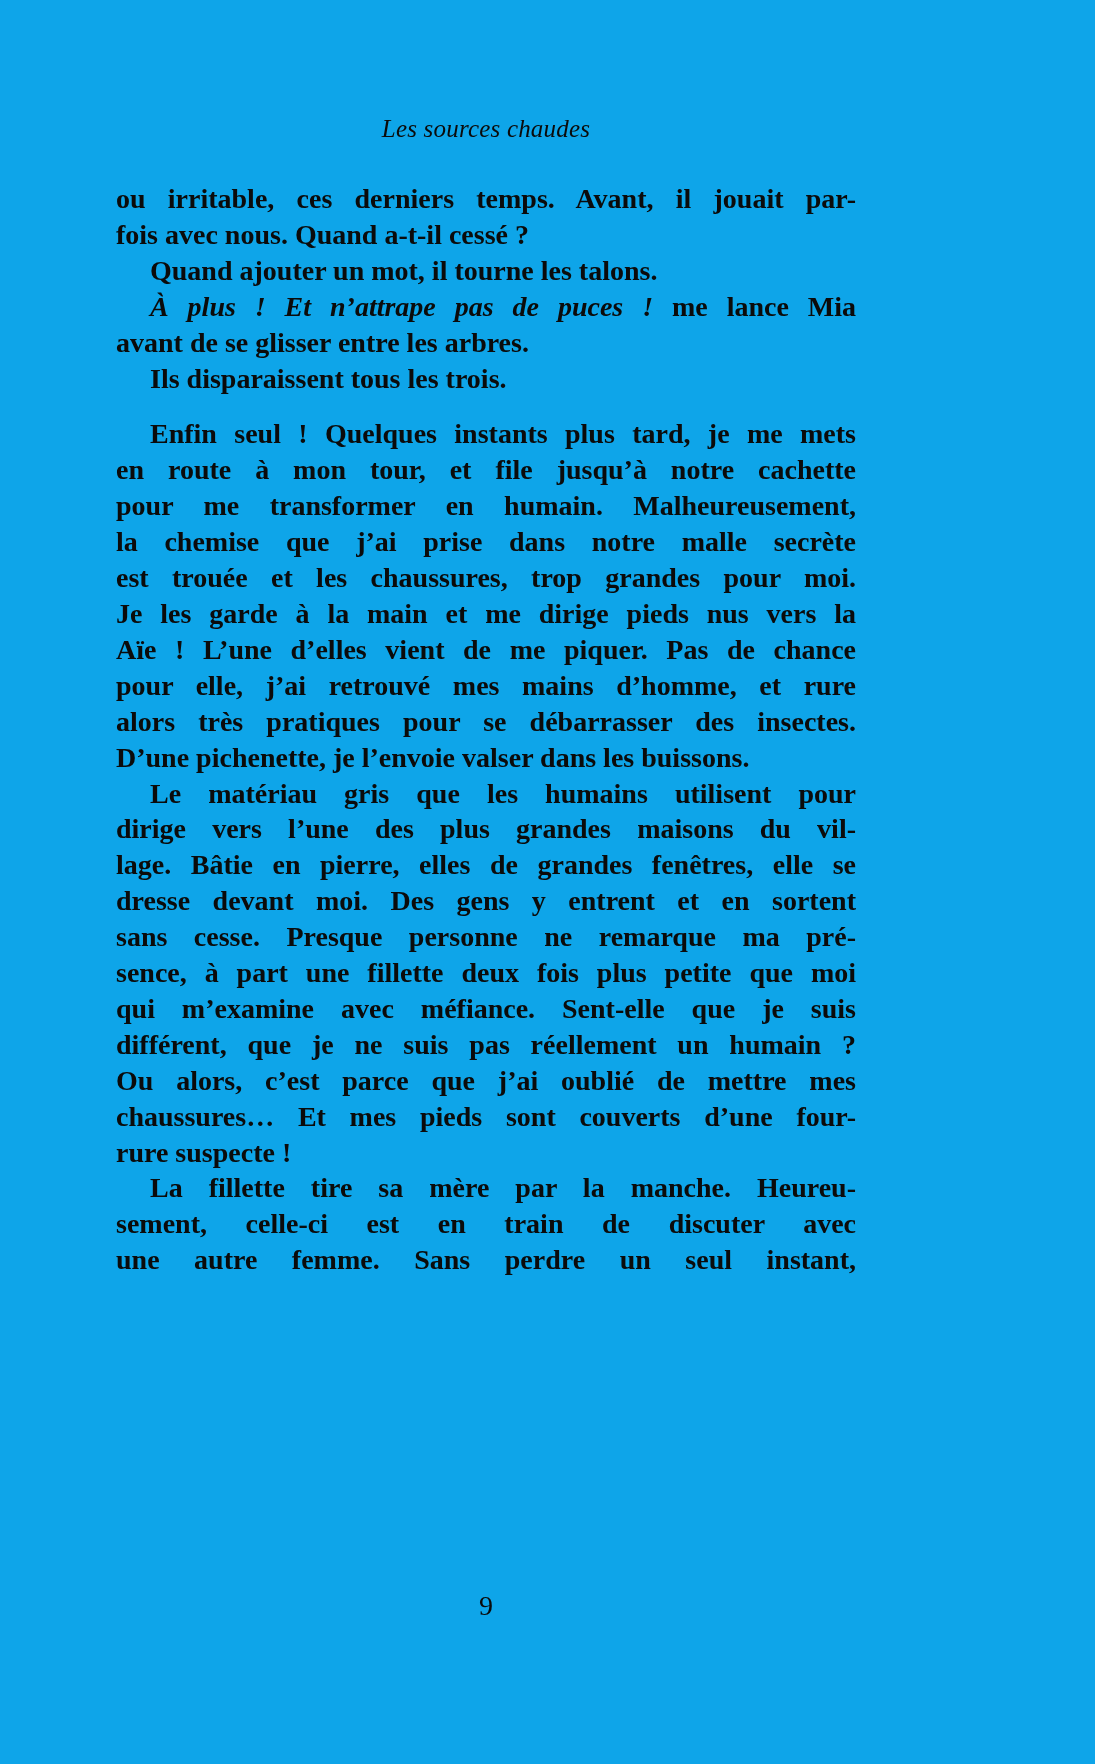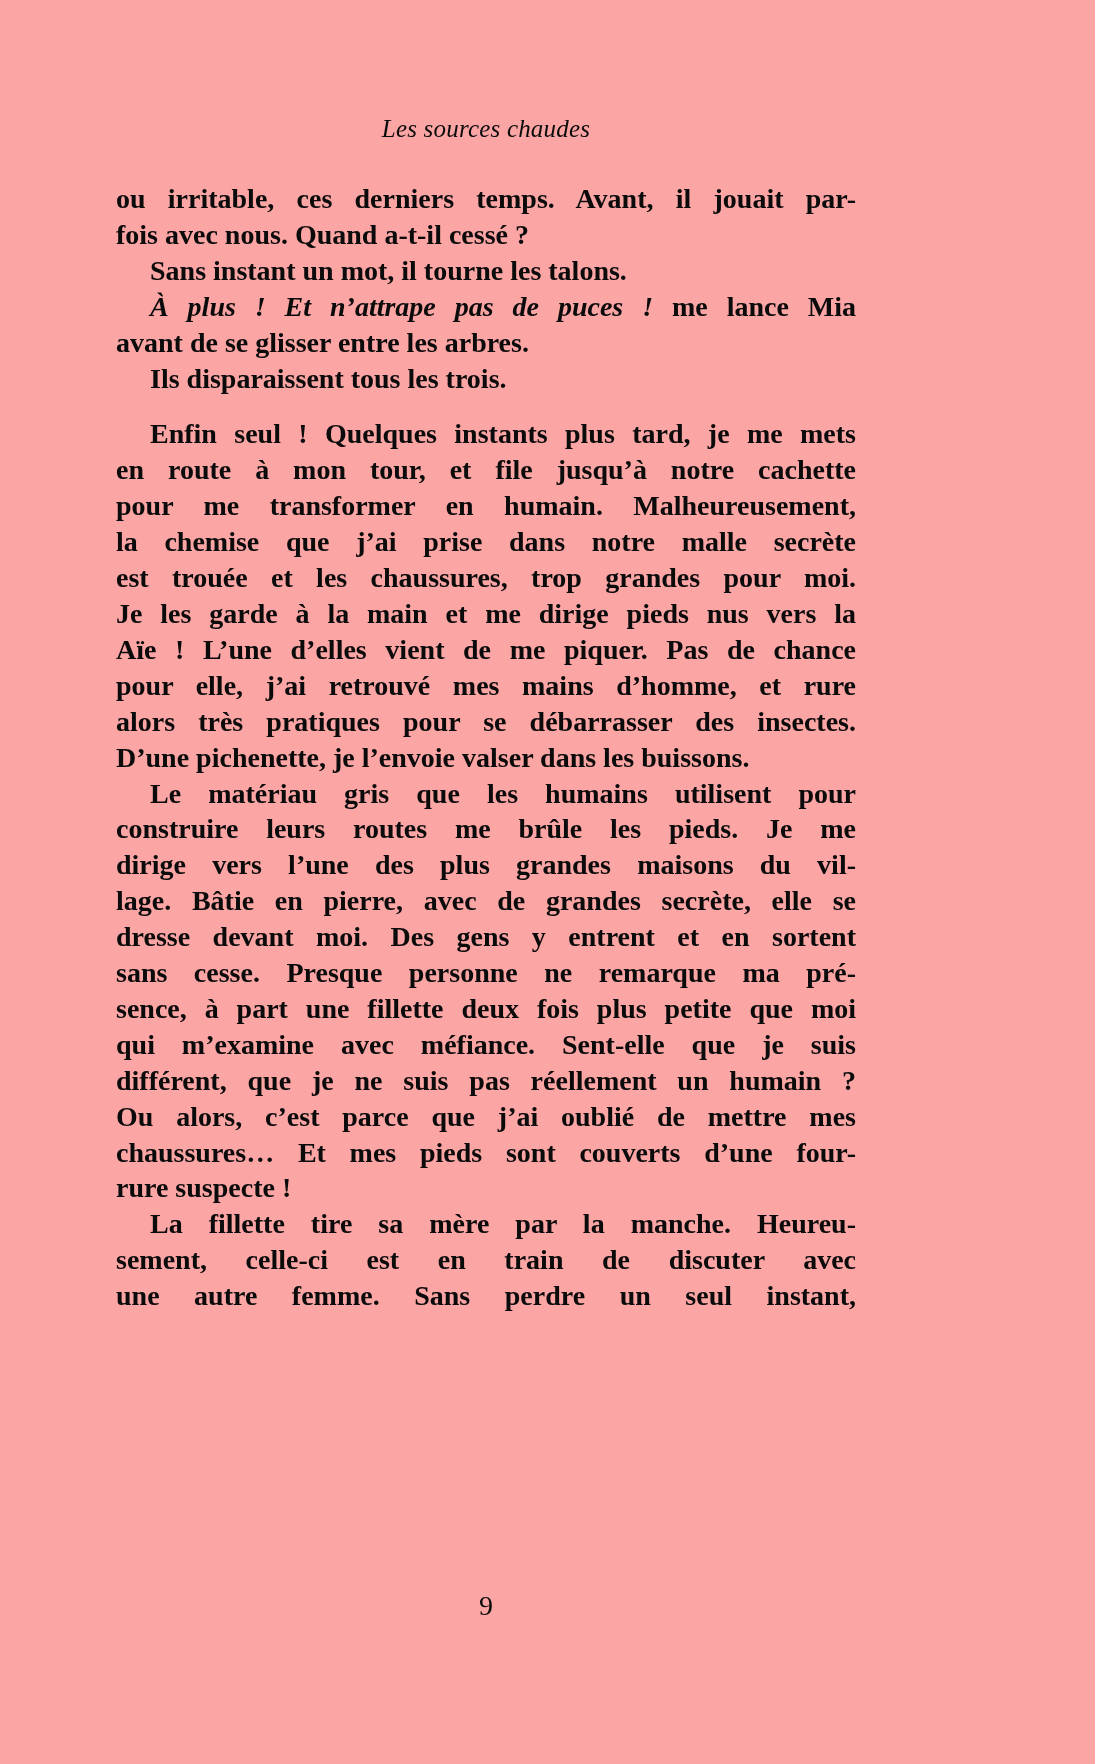--- a/index.html
+++ b/index.html
@@ -5,21 +5,21 @@
   html, body { margin: 0; padding: 0; }
   body {
     width: 1095px; height: 1764px;
     background: #ffffff;
     color: #0b0b0b;
     font-family: "Liberation Serif", serif;
   }
   .page {
     position: relative;
     width: 1095px; height: 1764px;
-    background: #fca5a5;
+    background: #0ea5e9;
     overflow: hidden;
   }
   .running-header {
     position: absolute;
     top: 114px; left: 116px; width: 740px;
     text-align: center;
     font-style: italic;
     font-size: 25px;
     line-height: 30px;
     letter-spacing: 0.2px;
@@ -54,21 +54,21 @@
 
 <div class="page">
   <div class="running-header">Les sources chaudes</div>
 
   <div class="body-text">
       <div class="paragraph">
         <div class="line"><span>ou irritable, ces derniers temps. Avant, il jouait par-</span></div>
         <div class="line last"><span>fois avec nous. Quand a-t-il cessé ?</span></div>
       </div>
       <div class="paragraph">
-        <div class="line last indent"><span>Sans instant un mot, il tourne les talons.</span></div>
+        <div class="line last indent"><span>Quand ajouter un mot, il tourne les talons.</span></div>
       </div>
       <div class="paragraph">
         <div class="line indent"><span class="italic">À plus ! Et n’attrape pas de puces !</span><span> me lance Mia</span></div>
         <div class="line last"><span>avant de se glisser entre les arbres.</span></div>
       </div>
       <div class="paragraph">
         <div class="line last indent"><span>Ils disparaissent tous les trois.</span></div>
       </div>
       <div class="paragraph space-before">
         <div class="line indent"><span>Enfin seul ! Quelques instants plus tard, je me mets</span></div>
@@ -77,23 +77,22 @@
         <div class="line"><span>la chemise que j’ai prise dans notre malle secrète</span></div>
         <div class="line"><span>est trouée et les chaussures, trop grandes pour moi.</span></div>
         <div class="line"><span>Je les garde à la main et me dirige pieds nus vers la</span></div>
         <div class="line"><span>Aïe ! L’une d’elles vient de me piquer. Pas de chance</span></div>
         <div class="line"><span>pour elle, j’ai retrouvé mes mains d’homme, et rure</span></div>
         <div class="line"><span>alors très pratiques pour se débarrasser des insectes.</span></div>
         <div class="line last"><span>D’une pichenette, je l’envoie valser dans les buissons.</span></div>
       </div>
       <div class="paragraph">
         <div class="line indent"><span>Le matériau gris que les humains utilisent pour</span></div>
-        <div class="line"><span>construire leurs routes me brûle les pieds. Je me</span></div>
         <div class="line"><span>dirige vers l’une des plus grandes maisons du vil-</span></div>
-        <div class="line"><span>lage. Bâtie en pierre, avec de grandes secrète, elle se</span></div>
+        <div class="line"><span>lage. Bâtie en pierre, elles de grandes fenêtres, elle se</span></div>
         <div class="line"><span>dresse devant moi. Des gens y entrent et en sortent</span></div>
         <div class="line"><span>sans cesse. Presque personne ne remarque ma pré-</span></div>
         <div class="line"><span>sence, à part une fillette deux fois plus petite que moi</span></div>
         <div class="line"><span>qui m’examine avec méfiance. Sent-elle que je suis</span></div>
         <div class="line"><span>différent, que je ne suis pas réellement un humain ?</span></div>
         <div class="line"><span>Ou alors, c’est parce que j’ai oublié de mettre mes</span></div>
         <div class="line"><span>chaussures… Et mes pieds sont couverts d’une four-</span></div>
         <div class="line last"><span>rure suspecte !</span></div>
       </div>
       <div class="paragraph">

